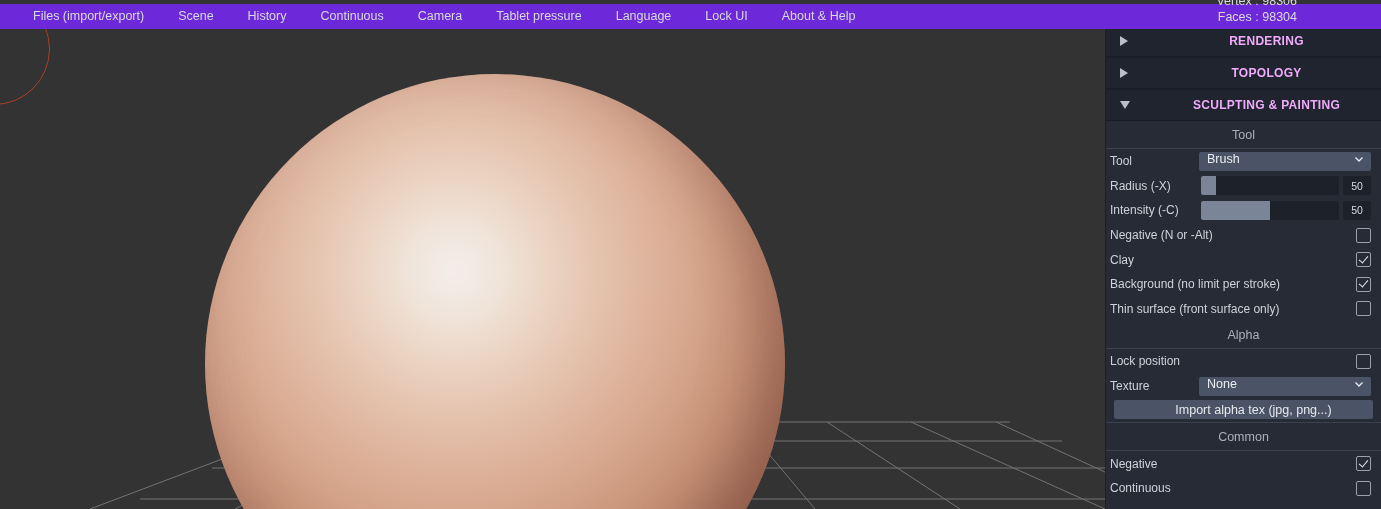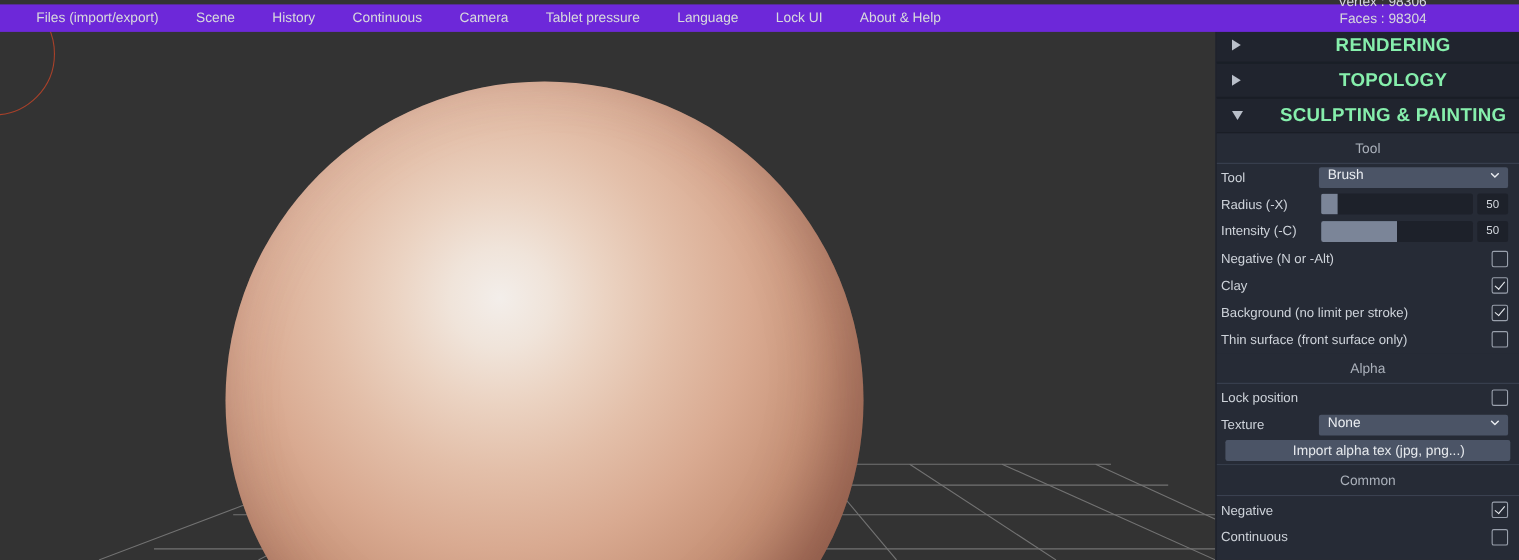--- a/index.html
+++ b/index.html
@@ -123,22 +123,22 @@
     height: 30px;
     background: #20242e;
     border-top: 1px solid #1a1e26;
     border-bottom: 1px solid #1a1e26;
     display: flex;
     align-items: center;
     justify-content: center;
     cursor: pointer;
   }
   .accordion-header .title {
-    color: #86efac;
-    font-size: 17px;
+    color: #f0abfc;
+    font-size: 12px;
     font-weight: bold;
     letter-spacing: 0.3px;
     padding-left: 46px;
   }
   .tri {
     position: absolute;
     left: 14px;
     width: 0; height: 0;
     cursor: pointer;
   }

